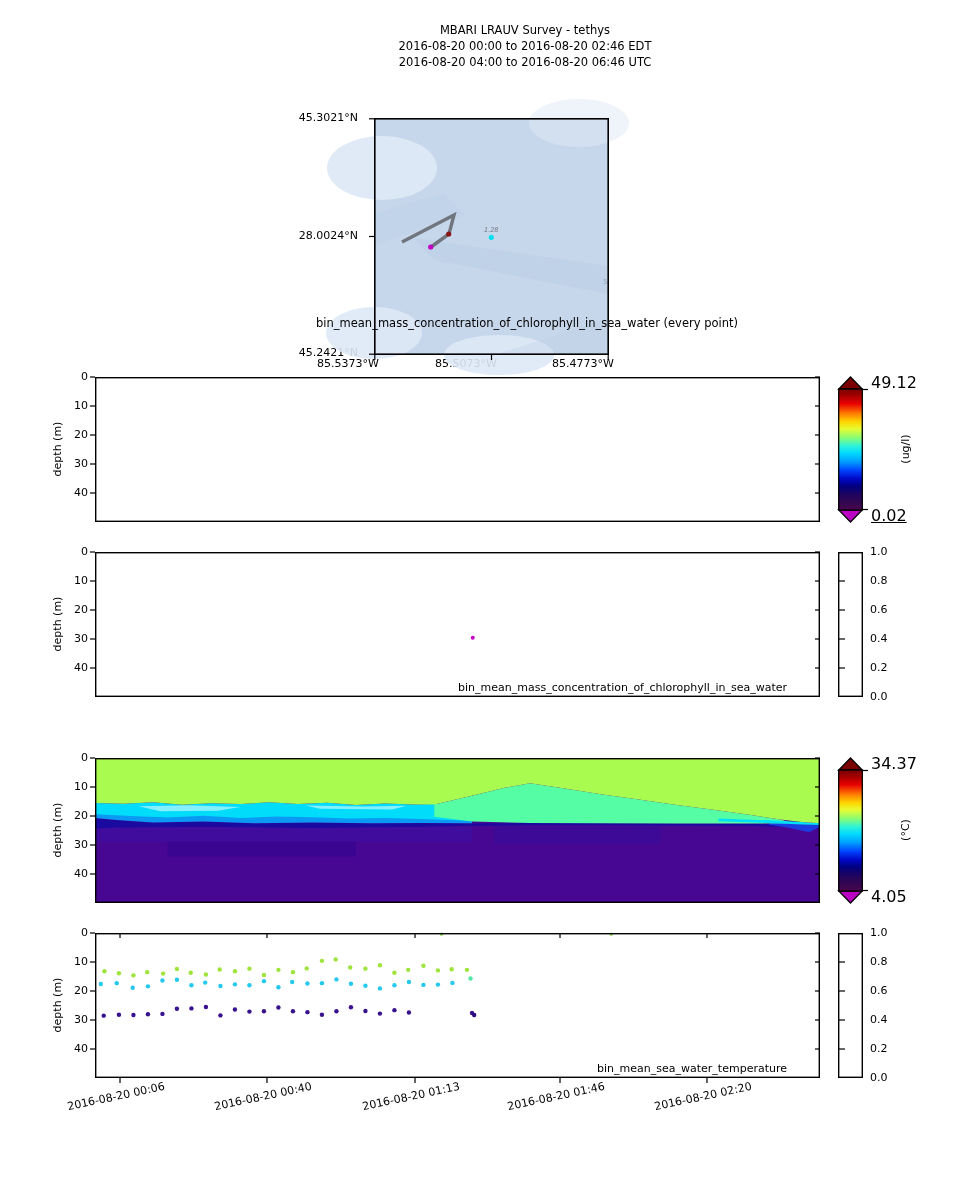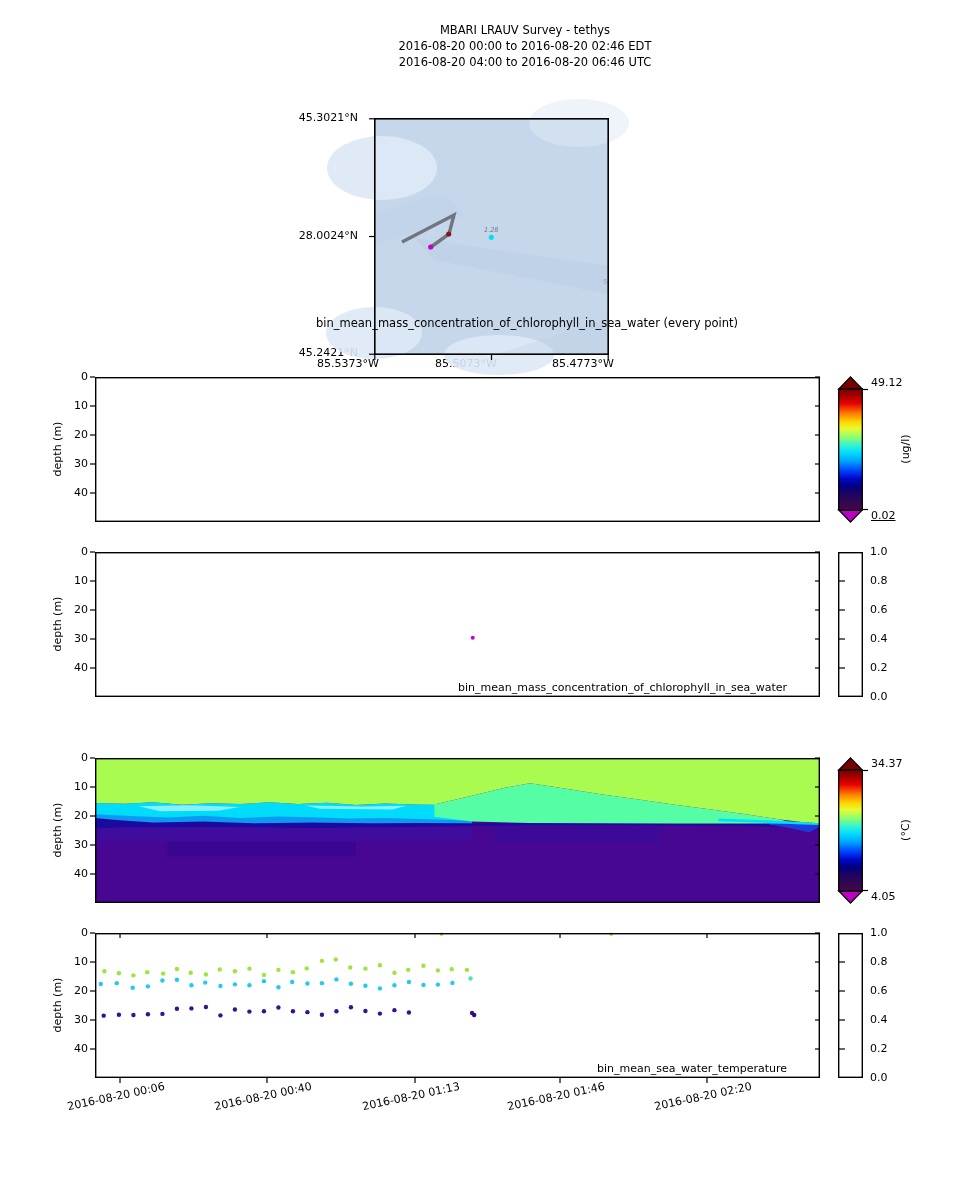--- a/index.html
+++ b/index.html
@@ -11,21 +11,21 @@
   .lon-label{position:absolute;width:90px;text-align:left;font-size:11px;height:14px;line-height:14px;}
   .map{position:absolute;left:342px;top:118px;width:235px;height:237px;margin-left:32px;}
   .plot1-title{position:absolute;top:316px;left:167px;width:720px;text-align:center;
                font-size:11.5px;z-index:5;}
   .plotbox{position:absolute;left:95px;width:725px;height:145px;}
   .ylabel{position:absolute;left:57px;width:120px;text-align:center;font-size:11px;
           transform:translate(-50%,-50%) rotate(-90deg);}
   .ytick{position:absolute;width:34px;text-align:right;font-size:11px;height:14px;line-height:14px;}
   .corner-label{position:absolute;text-align:right;font-size:11px;width:500px;z-index:4;}
   .cb{position:absolute;left:838px;width:25px;height:145px;overflow:visible;}
-  .cb-max,.cb-min{position:absolute;left:871px;font-size:11px;height:14px;line-height:14px;}
+  .cb-max,.cb-min{position:absolute;left:871px;font-size:16px;height:14px;line-height:14px;}
   .cb-unit{position:absolute;left:905px;font-size:11px;white-space:nowrap;
            transform:translate(-50%,-50%) rotate(-90deg);}
   .cbtick{position:absolute;left:870px;font-size:11px;height:14px;line-height:14px;}
   .xtick-label{position:absolute;font-size:11px;white-space:nowrap;
                transform:translate(-54%,0) rotate(-12deg);}
   svg{display:block;overflow:visible;}
 </style>
 </head>
 <body>
 

